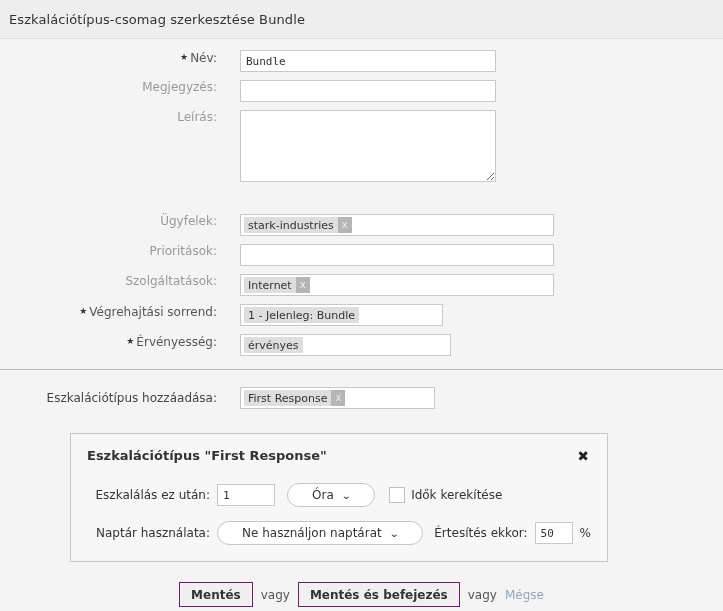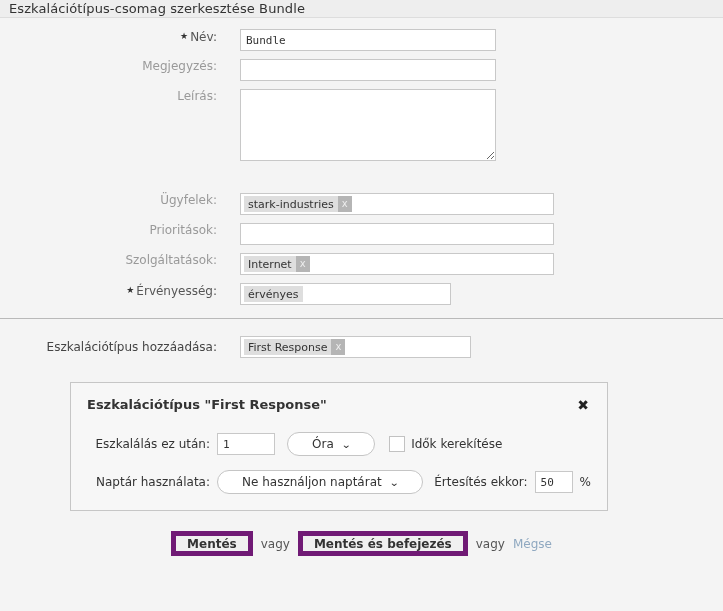--- a/index.html
+++ b/index.html
@@ -12,21 +12,21 @@
     background: #f4f4f4;
     font-family: "DejaVu Sans", "Liberation Sans", sans-serif;
     font-size: 12px;
     color: #333333;
     overflow: hidden;
     position: relative;
   }
 
   
   .titlebar {
-    height: 18px;
+    height: 39px;
     background: #eeeeee;
     border-bottom: 1px solid #dddddd;
     display: flex;
     align-items: center;
     padding-left: 9px;
     box-sizing: border-box;
   }
   .titlebar-text {
     font-size: 13px;
     color: #333333;
@@ -271,21 +271,21 @@
   .btnbar {
     display: flex;
     align-items: center;
     justify-content: center;
     gap: 8px;
     margin-top: 20px;
   }
   .btn {
     box-sizing: border-box;
     height: 25px;
-    border: 5px solid #701a75;
+    border: 1px solid #701a75;
     background: #f0f0f0;
     font-size: 12px;
     font-weight: bold;
     color: #333333;
     padding: 0 11px;
     display: inline-flex;
     align-items: center;
     cursor: pointer;
     font-family: "DejaVu Sans", "Liberation Sans", sans-serif;
   }
@@ -356,40 +356,52 @@
     <div class="field">
       <div class="tokenbox" style="width:314px">
         <span class="chip">
           <span>Internet</span>
           <span class="chip-x">x</span>
         </span>
       </div>
     </div>
   </div>
 
+  <div class="row">
+    <div class="label req">
+      <span class="star">★</span><span>Végrehajtási sorrend:</span>
+    </div>
+    <div class="field">
+      <div class="tokenbox" style="width:203px">
+        <span class="chip noclose">
+          <span>1 - Jelenleg: Bundle</span>
+        </span>
+      </div>
+    </div>
+  </div>
 
   <div class="row">
     <div class="label req">
       <span class="star">★</span><span>Érvényesség:</span>
     </div>
     <div class="field">
       <div class="tokenbox" style="width:211px">
         <span class="chip noclose">
           <span>érvényes</span>
         </span>
       </div>
     </div>
   </div>
 
   <hr class="divider">
 
   <div class="addrow">
     <div class="label" style="color:#444444">Eszkalációtípus hozzáadása:</div>
     <div class="field">
-      <div class="tokenbox" style="width:231px">
+      <div class="tokenbox" style="width:195px">
         <span class="chip">
           <span>First Response</span>
           <span class="chip-x">x</span>
         </span>
       </div>
     </div>
   </div>
 
   <div class="panel">
     <div class="panel-head">

